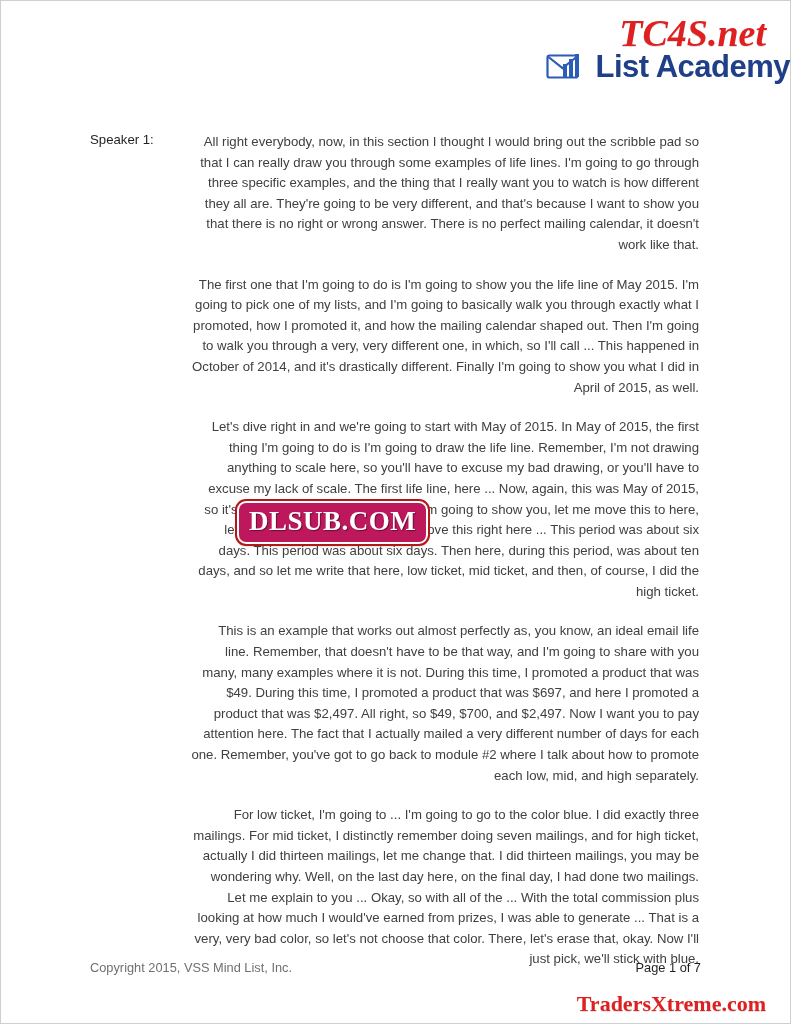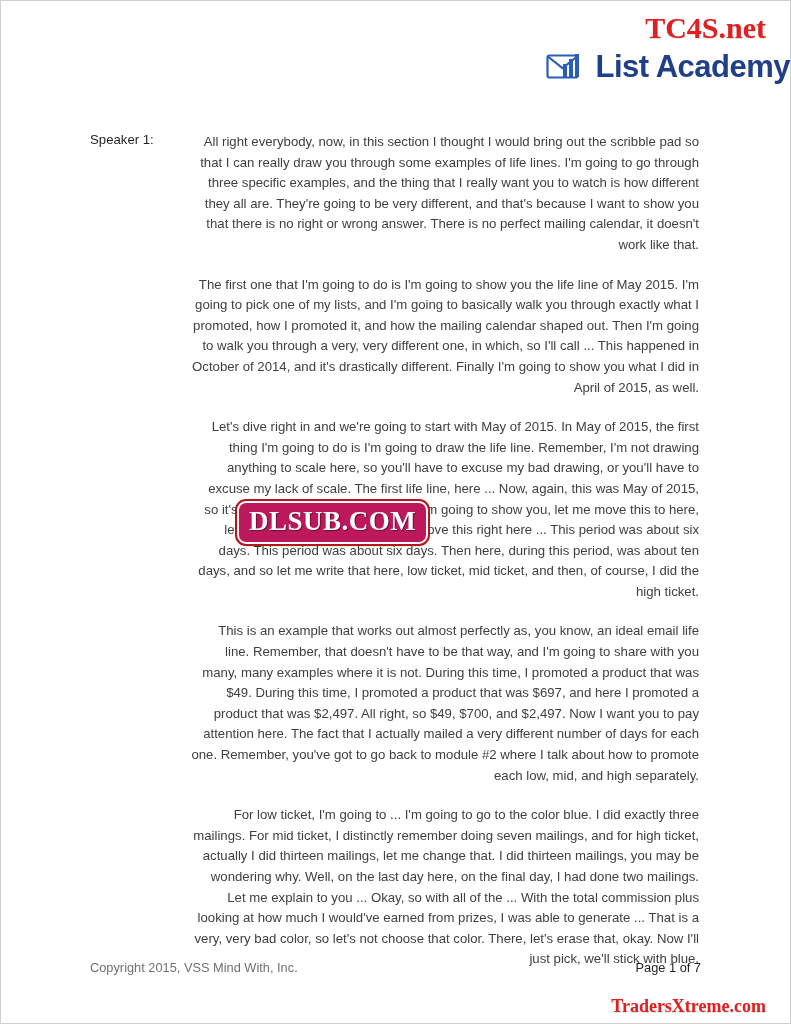--- a/index.html
+++ b/index.html
@@ -23,25 +23,26 @@
     border: 1px solid #cfcfcf;
     box-sizing: border-box;
   }
 
   
   .wm-top {
     position: absolute;
     right: 24px;
     top: 10px;
     font-family: "Liberation Serif", serif;
-    font-size: 30px;
+    font-size: 38px;
     font-weight: bold;
     color: #e02020;
     letter-spacing: 0px;
     text-shadow: 0 1px 0 rgba(0,0,0,0.12);
+    font-style: italic;
   }
 
   
   .logo-wrap {
     position: absolute;
     left: 0; right: 0;
     top: 48px;
     display: flex;
     align-items: center;
     justify-content: flex-end;
@@ -121,21 +122,21 @@
     font-size: 12.8px;
     color: #231f20;
   }
 
   
   .wm-bottom {
     position: absolute;
     right: 24px;
     bottom: 6px;
     font-family: "Liberation Serif", serif;
-    font-size: 18px;
+    font-size: 22px;
     font-weight: bold;
     color: #e02020;
     text-shadow: 0 1px 0 rgba(0,0,0,0.12);
   }
 </style>
 </head>
 <body>
 
 <div class="page">
 
@@ -161,18 +162,18 @@
     <p class="para">The first one that I'm going to do is I'm going to show you the life line of May 2015. I'm going to pick one of my lists, and I'm going to basically walk you through exactly what I promoted, how I promoted it, and how the mailing calendar shaped out. Then I'm going to walk you through a very, very different one, in which, so I'll call ... This happened in October of 2014, and it's drastically different. Finally I'm going to show you what I did in April of 2015, as well.</p>
     <p class="para">Let's dive right in and we're going to start with May of 2015. In May of 2015, the first thing I'm going to do is I'm going to draw the life line. Remember, I'm not drawing anything to scale here, so you'll have to excuse my bad drawing, or you'll have to excuse my lack of scale. The first life line, here ... Now, again, this was May of 2015, so it's fairly recent, okay? In this one I'm going to show you, let me move this to here, let me move this for here, let me move this right here ... This period was about six days. This period was about six days. Then here, during this period, was about ten days, and so let me write that here, low ticket, mid ticket, and then, of course, I did the high ticket.</p>
     <p class="para">This is an example that works out almost perfectly as, you know, an ideal email life line. Remember, that doesn't have to be that way, and I'm going to share with you many, many examples where it is not. During this time, I promoted a product that was $49. During this time, I promoted a product that was $697, and here I promoted a product that was $2,497. All right, so $49, $700, and $2,497. Now I want you to pay attention here. The fact that I actually mailed a very different number of days for each one. Remember, you've got to go back to module #2 where I talk about how to promote each low, mid, and high separately.</p>
     <p class="para">For low ticket, I'm going to ... I'm going to go to the color blue. I did exactly three mailings. For mid ticket, I distinctly remember doing seven mailings, and for high ticket, actually I did thirteen mailings, let me change that. I did thirteen mailings, you may be wondering why. Well, on the last day here, on the final day, I had done two mailings. Let me explain to you ... Okay, so with all of the ... With the total commission plus looking at how much I would've earned from prizes, I was able to generate ... That is a very, very bad color, so let's not choose that color. There, let's erase that, okay. Now I'll just pick, we'll stick with blue.</p>
   </div>
 
   <div class="wm-center">
     <span>DLSUB.COM</span>
   </div>
 
-  <div class="footer-left">Copyright 2015, VSS Mind With, Inc.</div>
+  <div class="footer-left">Copyright 2015, VSS Mind List, Inc.</div>
   <div class="footer-right">Page 1 of 7</div>
 
   <div class="wm-bottom">TradersXtreme.com</div>
 
 </div>
 
 </body></html>

